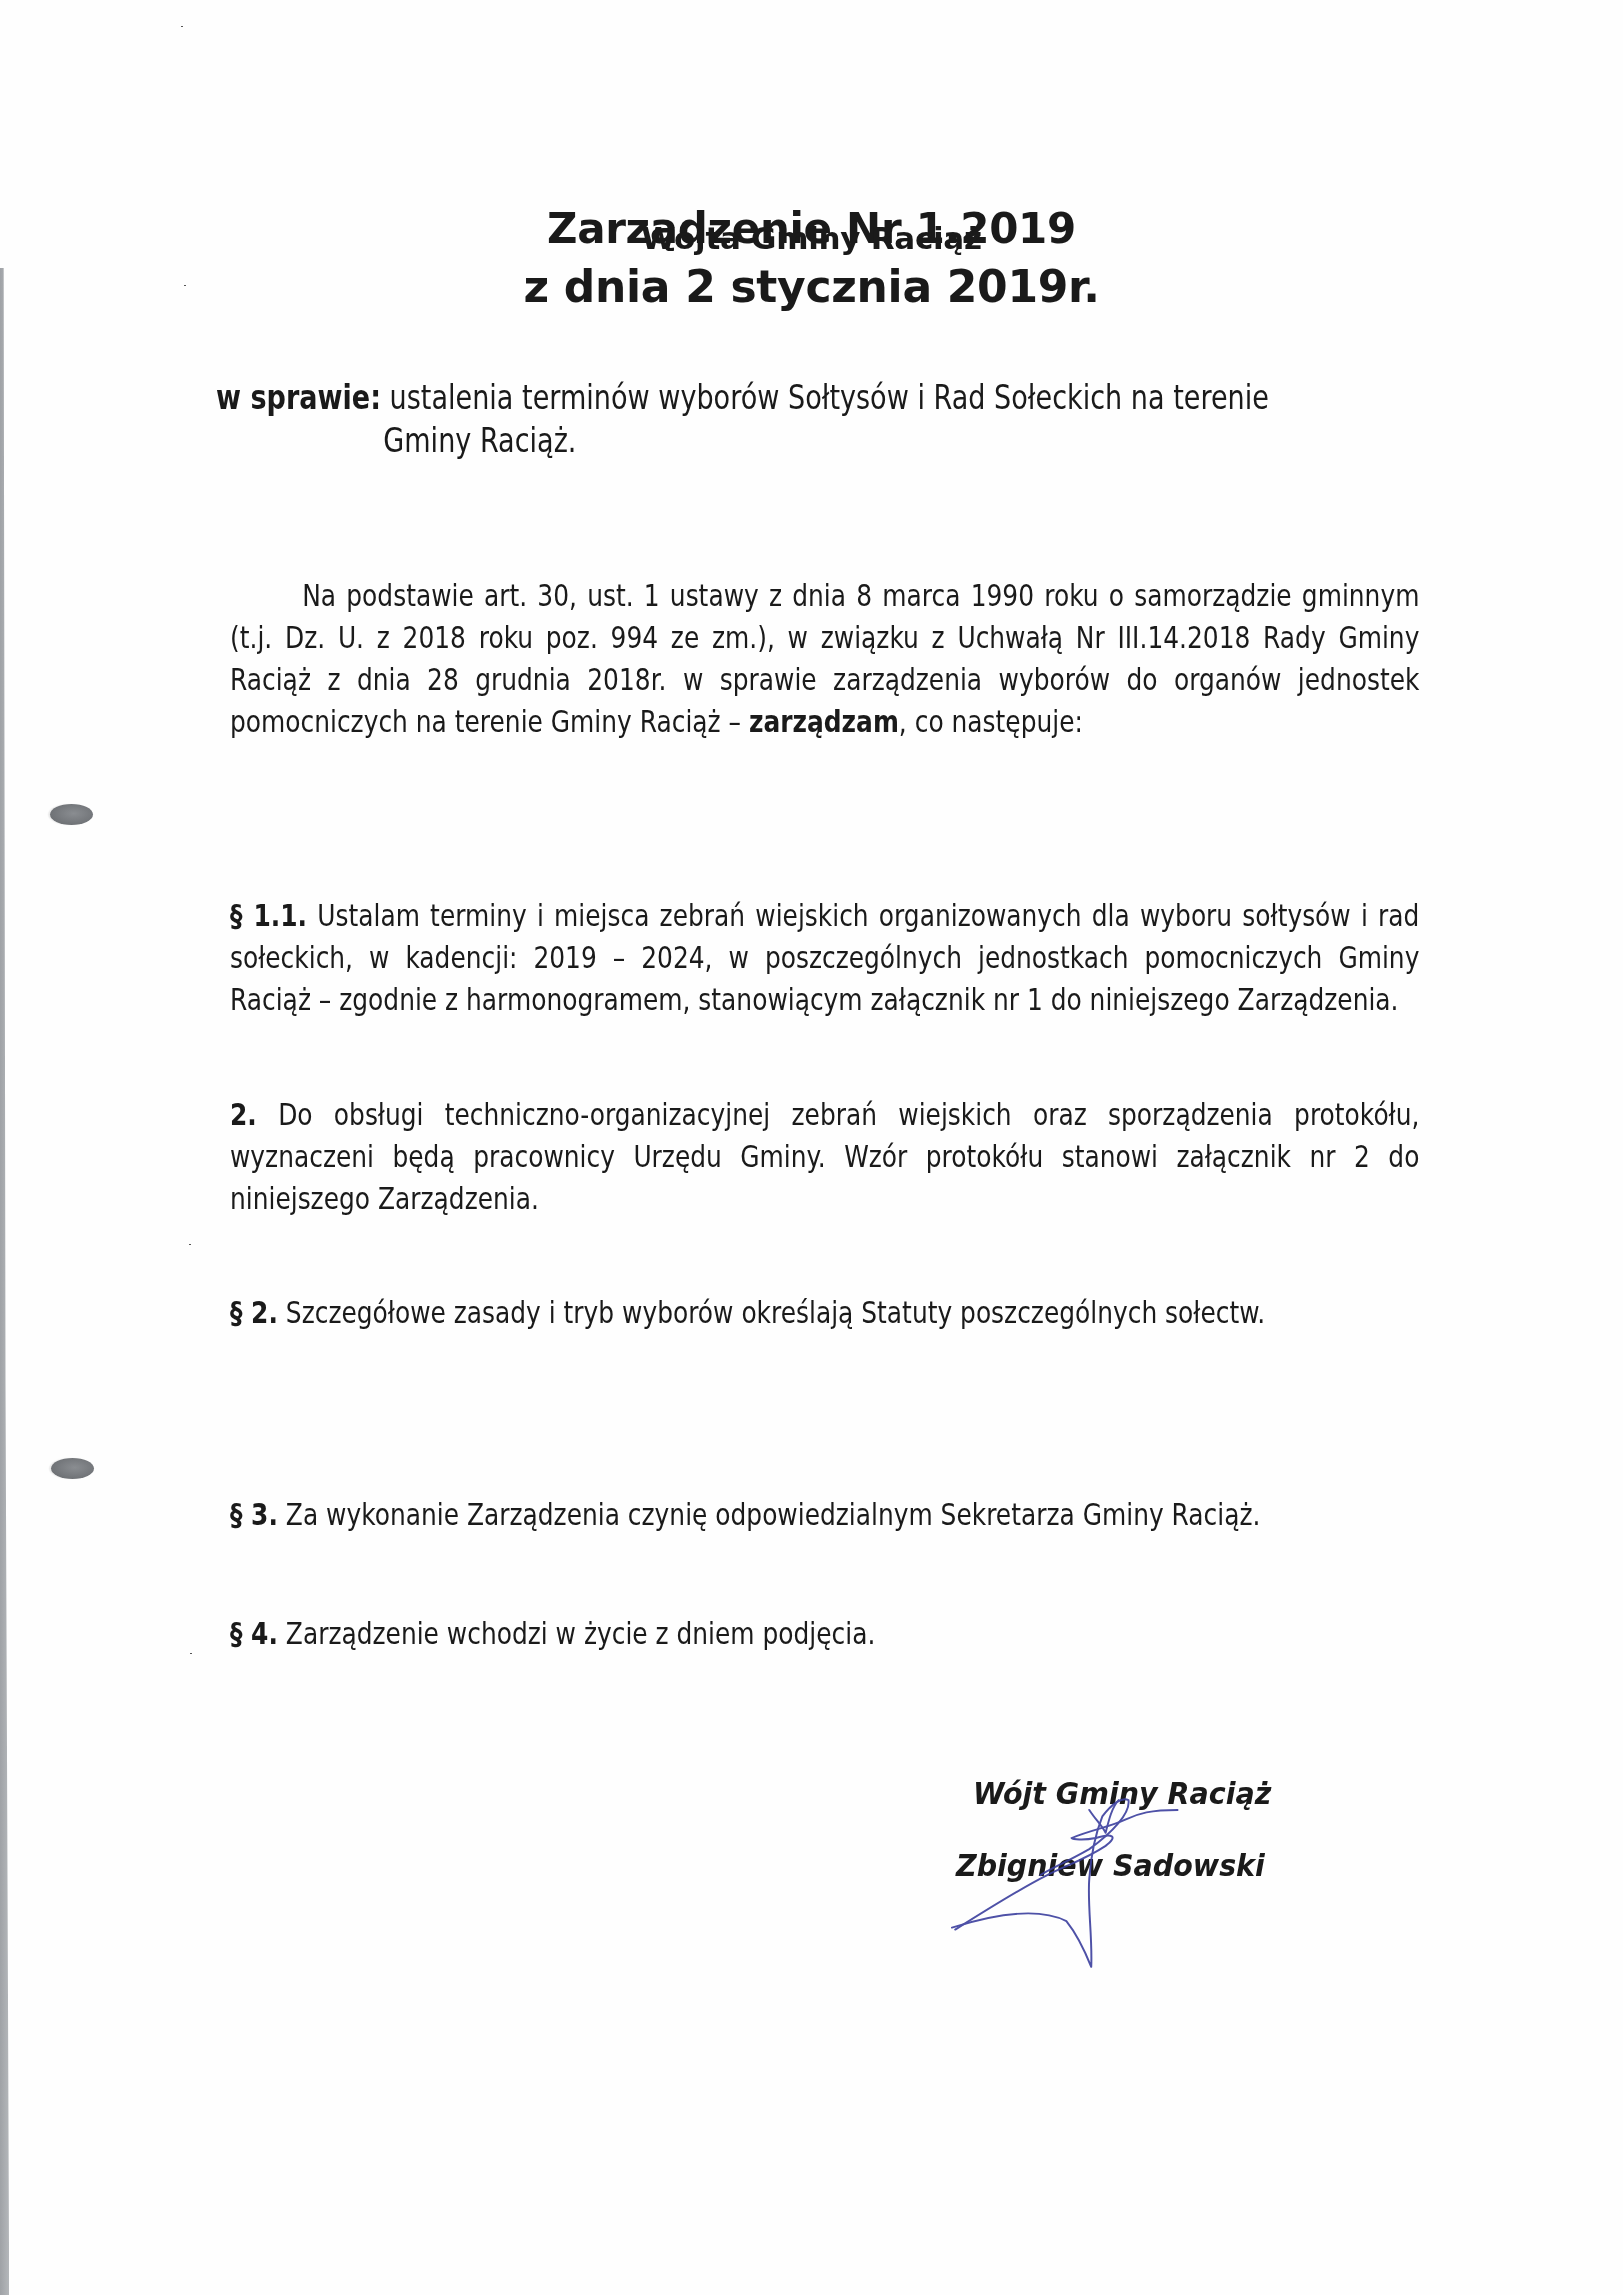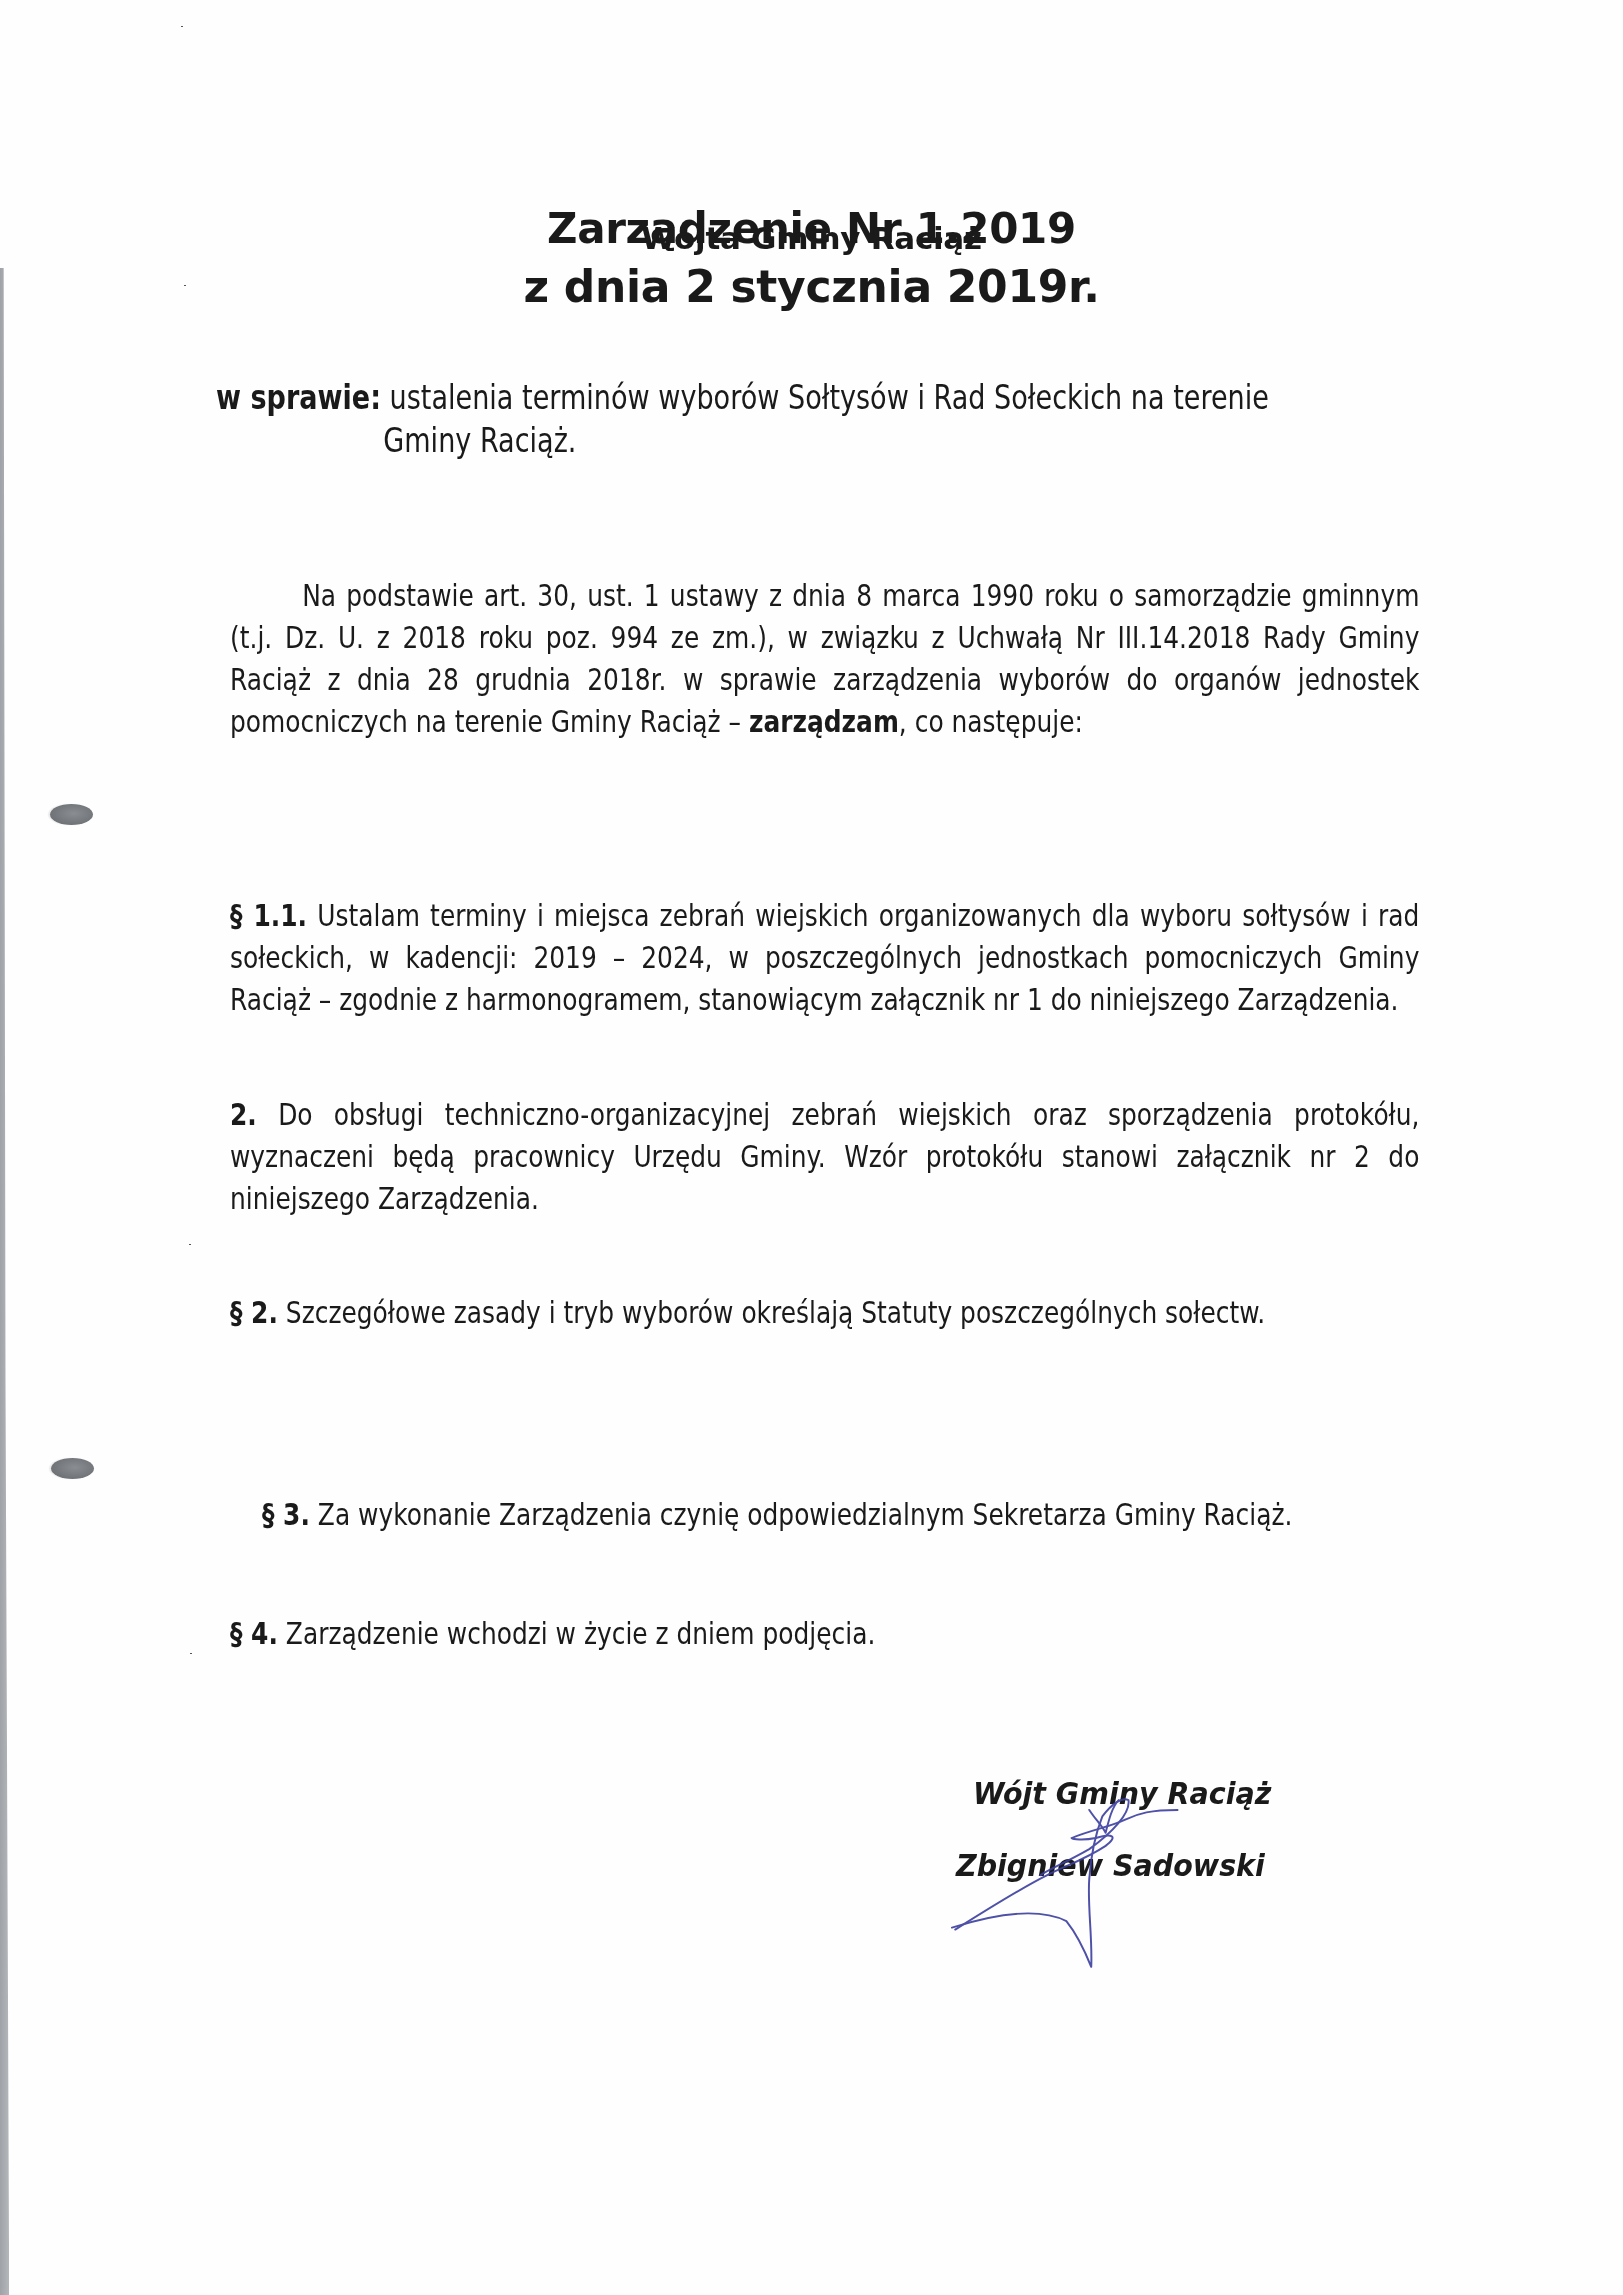--- a/index.html
+++ b/index.html
@@ -90,21 +90,21 @@
   </span>
 </div>
 
 <div class="para" style="top:1292px; width:1113px;">
   <span class="inner" style="text-align:left; width:1342px;">
     <span class="b">§ 2.</span>
     <span>Szczegółowe zasady i tryb wyborów określają Statuty poszczególnych sołectw.</span>
   </span>
 </div>
 
-<div class="para" style="top:1494px;margin-left:32px;">
+<div class="para" style="top:1494px;">
   <span class="inner" style="text-align:left;">
     <span class="b">§ 3.</span>
     <span>Za wykonanie Zarządzenia czynię odpowiedzialnym Sekretarza Gminy Raciąż.</span>
   </span>
 </div>
 
 <div class="para" style="top:1613px;">
   <span class="inner" style="text-align:left;">
     <span class="b">§ 4.</span>
     <span>Zarządzenie wchodzi w życie z dniem podjęcia.</span>

